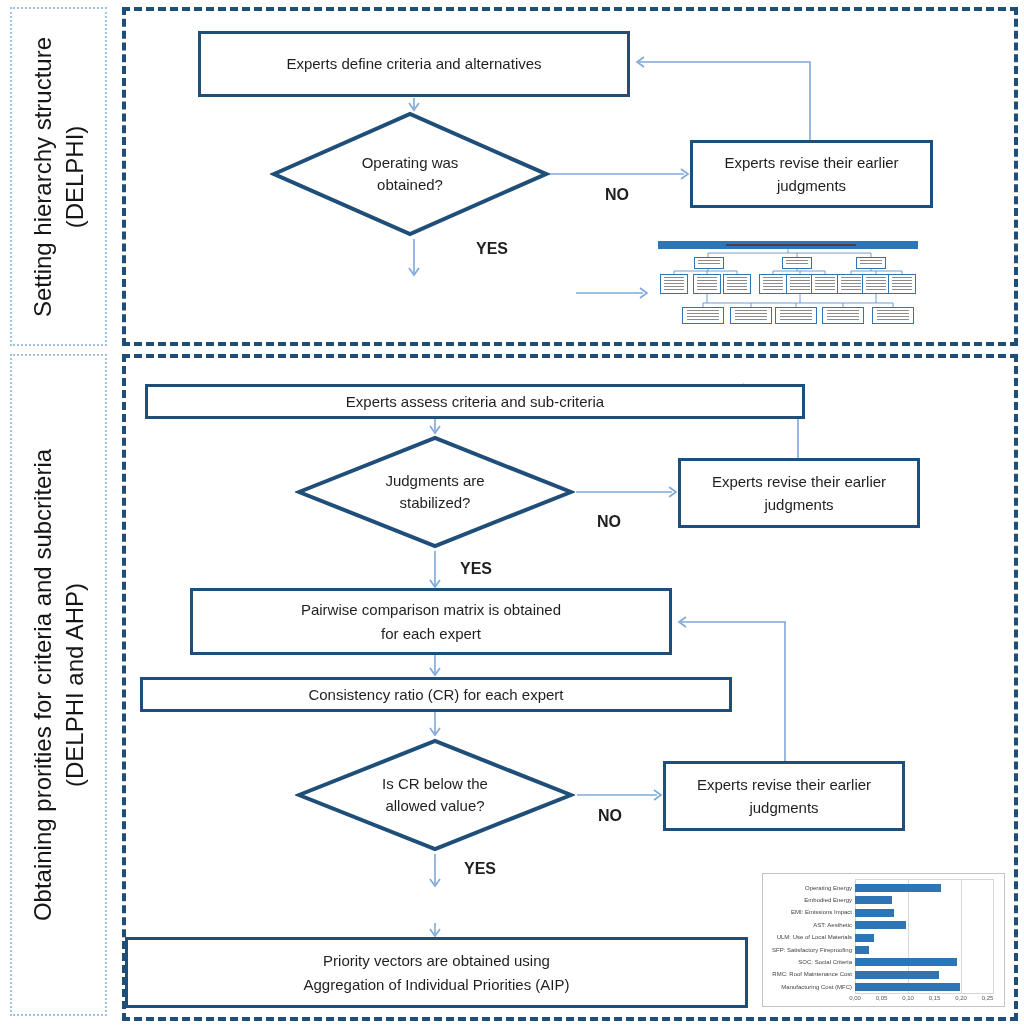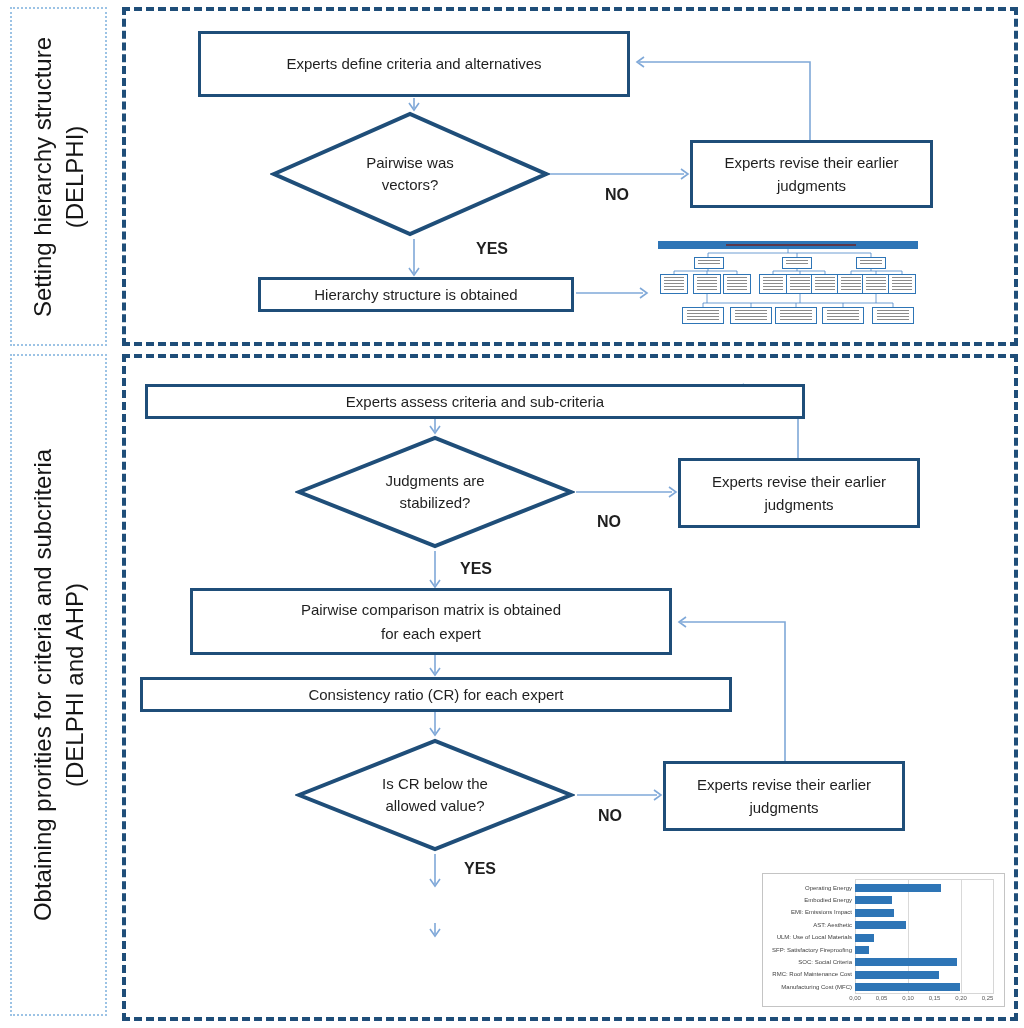--- a/index.html
+++ b/index.html
@@ -142,36 +142,33 @@
 
   <div class="fbox" style="left:198px;top:31px;width:432px;height:66px">
     <span>Experts define criteria and alternatives</span>
   </div>
 
   <div class="diamond" style="left:270px;top:110px;width:280px;height:128px">
     <svg width="280" height="128" viewBox="0 0 280 128">
       <polygon points="4,64 140,4 276,64 140,124" fill="#ffffff" stroke="#1F4E79" stroke-width="4"></polygon>
     </svg>
     <div class="dlabel">
-      <span>Pairwise was</span>
-      <span>vectors?</span>
+      <span>Operating was</span>
+      <span>obtained?</span>
     </div>
   </div>
 
   <div class="tag" style="left:605px;top:186px">NO</div>
   <div class="tag" style="left:476px;top:240px">YES</div>
 
   <div class="fbox" style="left:690px;top:140px;width:243px;height:68px">
     <span>Experts revise their earlier</span>
     <span>judgments</span>
   </div>
 
-  <div class="fbox" style="left:258px;top:277px;width:316px;height:35px">
-    <span>Hierarchy structure is obtained</span>
-  </div>
 
   <div class="mini-h">
       <svg width="290" height="95">
         <path d="M136,12V16 M56,16H219 M56,16V20 M145,16V20 M219,16V20 M56,32V34 M22,34H85 M22,34V37 M55,34V37 M85,34V37 M145,32V34 M121,34H173 M121,34V37 M148,34V37 M173,34V37 M219,32V34 M199,34H250 M199,34V37 M224,34V37 M250,34V37 M55,57V66 M148,57V66 M224,57V66 M51,66H241 M51,66V70 M99,66V70 M144,66V70 M191,66V70 M241,66V70" fill="none" stroke="#4a86c8" stroke-width="0.8"></path>
       </svg>
       <div class="mh-title" style="left: 6px; top: 4px; width: 260px; height: 8px;">
         <div class="mh-smudge"></div>
       </div>
       <div class="mh-box" style="left: 42px; top: 20px; width: 30px; height: 12px;">
         <div class="ftext" style="height: 6px;"></div>
@@ -269,20 +266,24 @@
 
   <div class="tag" style="left:598px;top:807px">NO</div>
   <div class="tag" style="left:464px;top:860px">YES</div>
 
   <div class="fbox" style="left:663px;top:761px;width:242px;height:70px">
     <span>Experts revise their earlier</span>
     <span>judgments</span>
   </div>
 
 
+  <div class="fbox" style="left:125px;top:937px;width:623px;height:71px">
+    <span>Priority vectors are obtained using</span>
+    <span>Aggregation of Individual Priorities (AIP)</span>
+  </div>
 
   <div class="mini-chart">
       <div class="mc-frame" style="left: 92px; top: 5px; width: 139px; height: 115px;"></div>
       <div class="mc-grid" style="left: 145px; top: 6px; height: 113px;"></div>
       <div class="mc-grid" style="left: 198px; top: 6px; height: 113px;"></div>
       <div class="mc-label" style="left: 2px; top: 10.5px; width: 87px;">
         <span>Operating Energy</span>
       </div>
       <div class="mc-bar" style="left: 92px; top: 10px; width: 86.39px;"></div>
       <div class="mc-label" style="left: 2px; top: 22.9px; width: 87px;">

